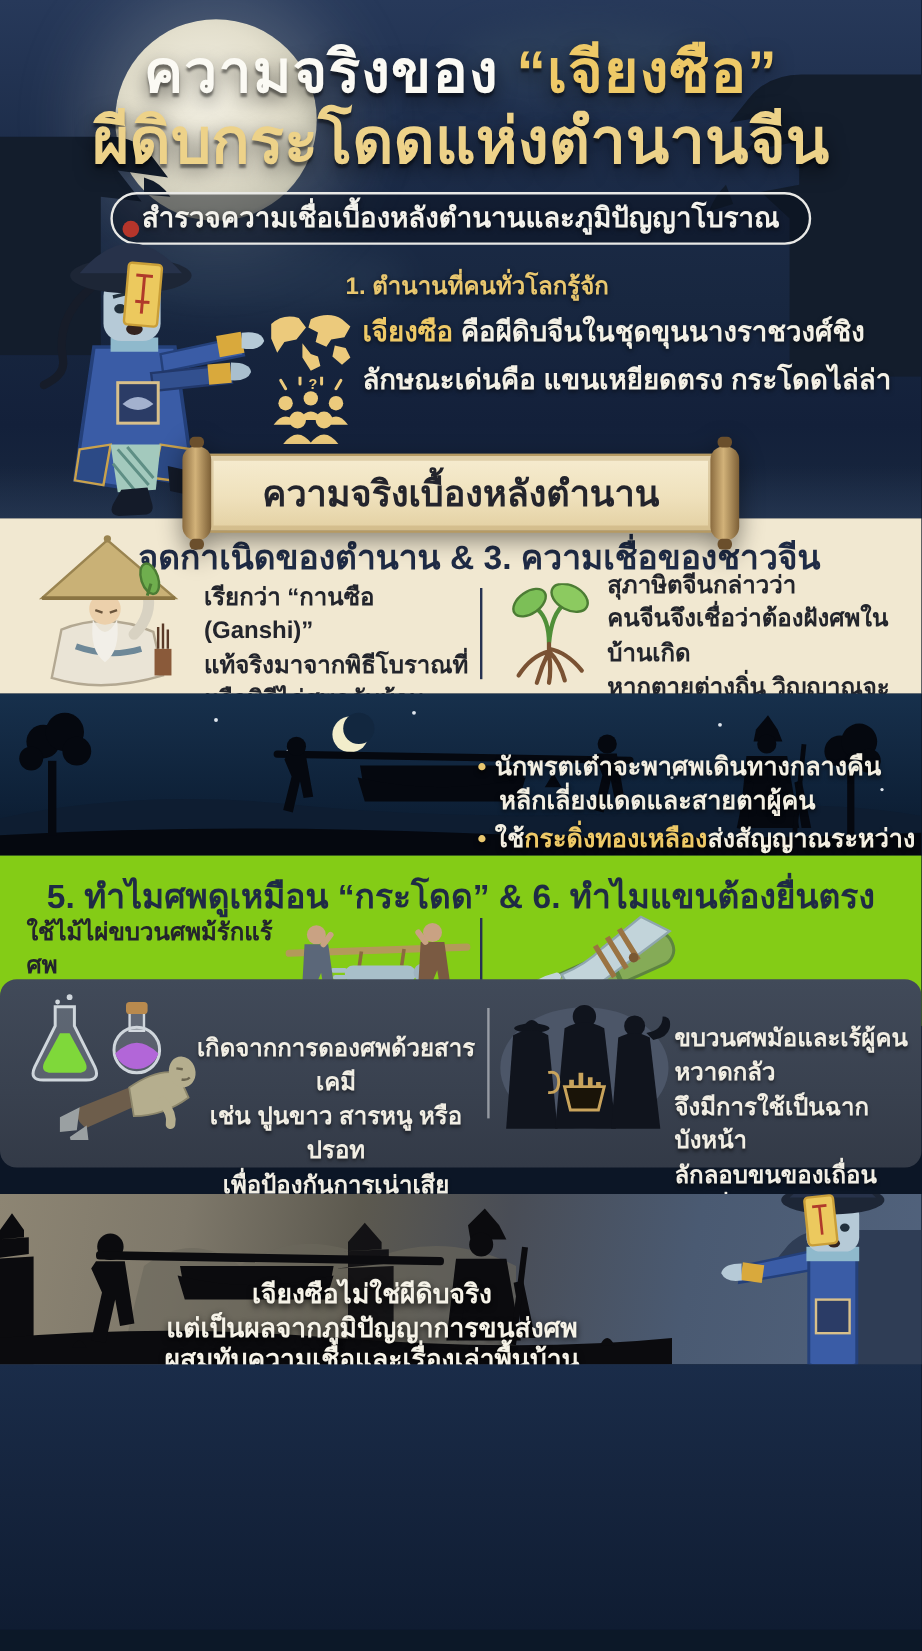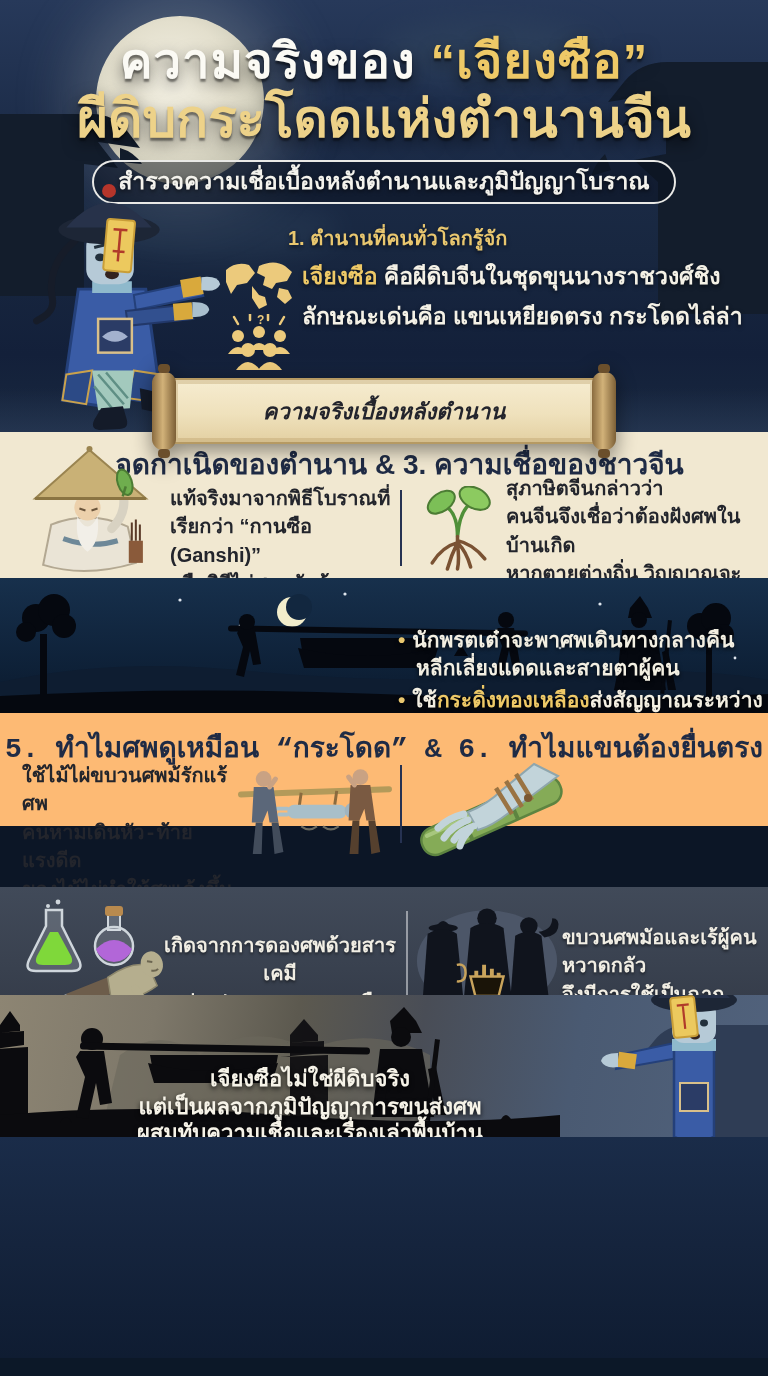--- a/index.html
+++ b/index.html
@@ -27,39 +27,39 @@
   .s1-line .gold{color:#eec967;}
   .header-floor{top:388px;height:44px;background:linear-gradient(180deg,rgba(40,58,86,0) 0%,rgba(44,62,92,.55) 100%);}
 
   
   .scrollbar-wrap{top:372px;left:50%;transform:translateX(-50%);display:flex;align-items:center;filter:drop-shadow(0 6px 10px rgba(0,0,0,.45));}
   .roller{width:24px;height:78px;border-radius:11px;background:linear-gradient(90deg,#8a6b3f,#d2b279 45%,#7c5f36);position:relative;}
   .roller .knob{position:absolute;left:50%;transform:translateX(-50%);width:12px;height:9px;border-radius:4px;background:#6b4f2c;}
   .knob.top{top:-8px}.knob.bot{bottom:-8px}
   .scroll-parchment{width:420px;height:62px;margin:0 -4px;background:linear-gradient(180deg,#f6ecd0 0%,#efe1bc 55%,#e3d0a2 100%);
     border:2px solid #b69a63;box-shadow:inset 0 0 0 4px rgba(182,154,99,.35);display:flex;align-items:center;justify-content:center;}
-  .scroll-parchment span{font-size:22px;color:#23242c;font-style:italic;}
+  .scroll-parchment span{font-size:30px;color:#23242c;}
 
   
   .band-origins{top:432px;height:146px;background:#f1e8d1;}
-  .band-bounce{top:713px;height:113px;background:#fdba74;font-family:Liberation Mono, monospace;}
+  .band-bounce{top:713px;height:142px;background:#84cc16;}
   .cream-heading{left:0;width:768px;text-align:center;font-size:28px;color:#1f2b45;}
   .cream-text{font-size:20px;color:#23252c;line-height:1.42;}
   .v-divider{width:2px;background:#263252;}
   .v-divider.light{background:rgba(225,228,232,.55);}
 
   
   .band-night{top:578px;height:160px;background:linear-gradient(180deg,#17304c 0%,#0e2138 55%,#081424 100%);}
   .night-heading{left:398px;top:590px;font-size:27px;color:#e9c76f;text-shadow:0 2px 4px rgba(0,0,0,.7);}
   .night-line{font-size:21px;color:#f3efe2;text-shadow:0 2px 4px rgba(0,0,0,.7);line-height:1.35;}
   .bullet{color:#e9c76f;margin-right:7px;}
   .night-line .gold{color:#eec967;}
 
   
-  .band-skin{top:887px;height:137px;background:linear-gradient(180deg,#414a59 0%,#39414f 60%,#333a47 100%);}
+  .band-skin{top:816px;height:157px;background:linear-gradient(180deg,#414a59 0%,#39414f 60%,#333a47 100%);border-radius:14px;}
   .slate-text{font-size:20px;color:#f1eee4;line-height:1.42;text-shadow:0 2px 3px rgba(0,0,0,.5);}
 
   
   .band-legend{top:995px;height:142px;
     background:linear-gradient(100deg,#8d8573 0%,#7e786a 20%,#5c594f 38%,#494d56 54%,#4a5a72 74%,#51627c 100%);}
   .legend-line{left:0;width:620px;text-align:center;font-size:22px;color:#f6f3e8;text-shadow:0 2px 5px rgba(0,0,0,.8);}
 
   
   .band-key{top:1137px;height:239px;background:linear-gradient(180deg,#1a2c49 0%,#15243d 45%,#0e1b30 100%);}
   .bottom-strip{top:1358px;height:18px;background:#0c1828;}
@@ -175,22 +175,22 @@
       <circle cx="66" cy="5" r="3" fill="#9a8450"></circle>
       <g transform="rotate(-18 101 38)">
           <ellipse cx="101" cy="38" rx="7" ry="13" fill="#6fae4e" stroke="#4c7c34" stroke-width="2"></ellipse>
         </g>
       <path d="M99,52 l3,-10" stroke="#4c7c34" stroke-width="2.5"></path>
       <rect x="105" y="96" width="14" height="22" fill="#8a5a3a"></rect>
       <path d="M108,96 v-18 M112,96 v-21 M116,96 v-16" stroke="#5a3a28" stroke-width="2"></path>
     </svg>
 
     <div class="abs cream-text" style="left:170px;top:52px;width:228px">
+      <div>เรียกว่า “กานซือ (Ganshi)”</div>
       <div>แท้จริงมาจากพิธีโบราณที่</div>
-      <div>เรียกว่า “กานซือ (Ganshi)”</div>
       <div>หรือพิธีไล่ศพกลับบ้าน</div>
     </div>
 
     <div class="abs v-divider" style="left:400px;top:58px;height:76px"></div>
 
     <svg class="abs" style="left:420px;top:54px" width="76" height="86" viewBox="0 0 75 85">
       <path d="M37,50 q0,-20 -9,-28 M37,50 q2,-25 13,-33" stroke="#4f8f38" stroke-width="3.5" fill="none"></path>
       <g>
         <ellipse cx="21" cy="16" rx="15" ry="9" transform="rotate(-35 21 16)" fill="#7cbf57" stroke="#4c7c34" stroke-width="2"></ellipse>
         <ellipse cx="54" cy="12" rx="16" ry="10" transform="rotate(28 54 12)" fill="#8cca60" stroke="#4c7c34" stroke-width="2"></ellipse>

